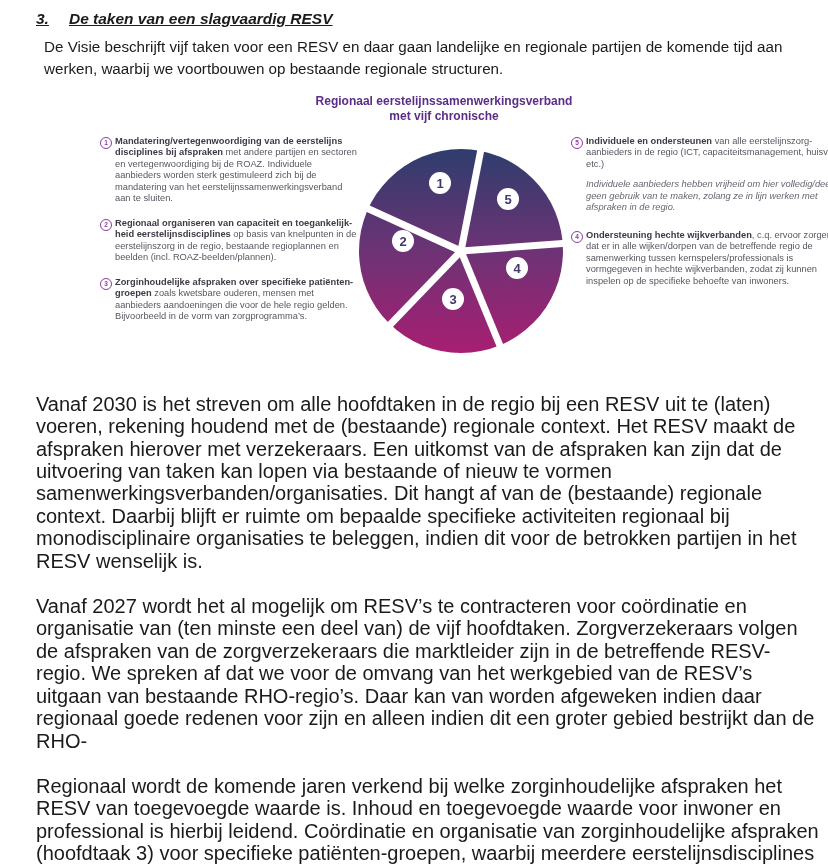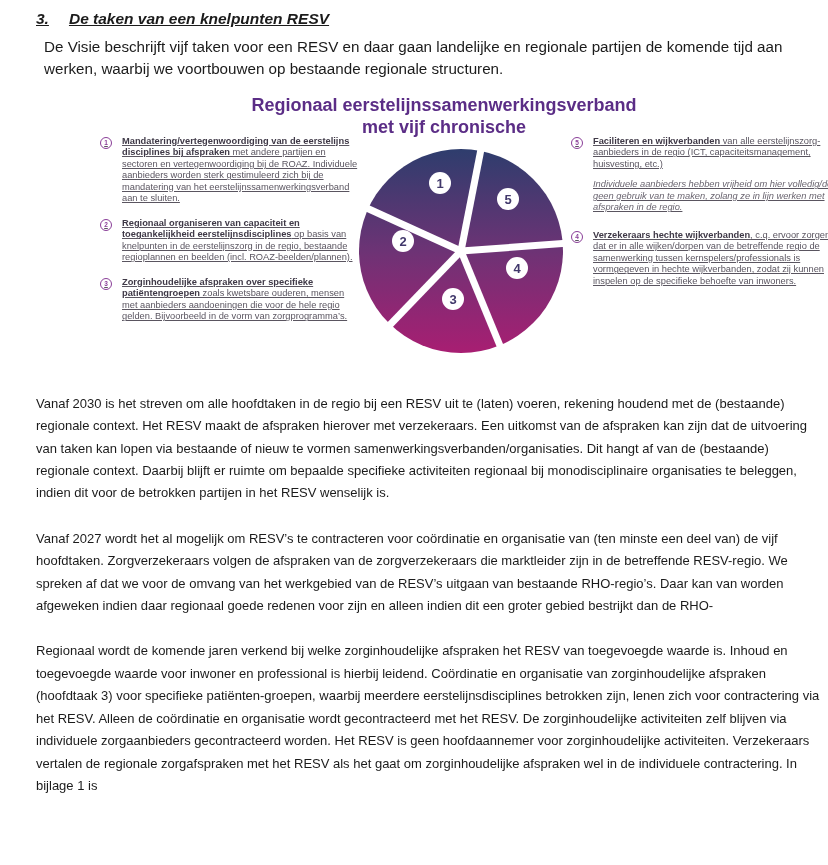--- a/index.html
+++ b/index.html
@@ -15,52 +15,52 @@
   .heading{font-size:15.5px;font-weight:bold;font-style:italic;margin:0 0 6px 0;}
   .heading .h-num{text-decoration:underline;margin-right:20px;}
   .heading .h-title{text-decoration:underline;}
 
   .intro{font-size:15.2px;line-height:22.4px;margin:8px;max-width:786px;}
 
   
   .figure{position:relative;height:290px;margin-top:8px;}
   .fig-title{
     position:absolute;top:5px;left:0;right:0;text-align:center;padding-left:32px;
-    font-size:18px;font-weight:bold;line-height:1.25;color:#5b2d86;
+    font-size:12px;font-weight:bold;line-height:1.25;color:#5b2d86;
   }
   .fig-col{position:absolute;font-size:9.3px;line-height:11.5px;color:#5a5560;}
   .fig-col-left{left:64px;top:47px;width:259px;}
   .fig-col-right{left:535px;top:47px;width:287px;}
-  .fig-item{display:flex;gap:10px;margin-bottom:13px;text-decoration:underline;}
+  .fig-item{display:flex;gap:3px;margin-bottom:13px;}
   .marker{
     flex:0 0 auto;width:10px;height:10px;margin-top:1px;
     border:1px solid #8a3e98;border-radius:50%;
     color:#8a3e98;font-size:6.5px;font-weight:bold;
     display:flex;align-items:center;justify-content:center;
   }
   .fig-text{margin:0;}
   .fig-text b{color:#3f3947;}
   .fig-note{margin:9px 0 0 0;font-style:italic;color:#6a6570;}
 
   .pie-wrap{position:absolute;left:320px;top:50px;width:210px;height:220px;}
   .pie-wrap svg{display:block;width:100%;height:100%;}
   .pie-num{font-size:13px;font-weight:bold;fill:#41386b;text-anchor:middle;
     font-family:"Liberation Sans","DejaVu Sans",sans-serif;}
 
   
   .bodytext{margin-top:14px;}
-  .bodytext p{font-size:13px;line-height:22.4px;margin:0 0 23px 0;max-width:786px;}
+  .bodytext p{font-size:20px;line-height:22.4px;margin:0 0 23px 0;max-width:786px;}
 </style>
 </head>
 <body>
 
 <div class="page">
 
   <h3 class="heading">
-    <span class="h-num">3.</span><span class="h-title">De taken van een knelpunten RESV</span>
+    <span class="h-num">3.</span><span class="h-title">De taken van een slagvaardig RESV</span>
   </h3>
 
   <p class="intro">De Visie beschrijft vijf taken voor een RESV en daar gaan landelijke en regionale partijen de komende tijd aan werken, waarbij we voortbouwen op bestaande regionale structuren.</p>
 
   <div class="figure">
 
     <div class="fig-title">
       <span>Regionaal eerstelijnssamenwerkingsverband</span><br>
       <span>met vijf chronische</span>
     </div>
@@ -109,27 +109,27 @@
           <circle cx="97" cy="160" r="11" fill="#ffffff"></circle>
           <text class="pie-num" x="97" y="164.5">3</text>
         </g>
       </svg>
     </div>
 
     <div class="fig-col fig-col-right">
       <div class="fig-item" style="margin-bottom:10px;">
         <span class="marker">5</span>
         <div>
-          <p class="fig-text"><b>Faciliteren en wijkverbanden</b><span> van alle eerstelijnszorg-aanbieders in de regio (ICT, capaciteitsmanagement, huisvesting, etc.)</span></p>
+          <p class="fig-text"><b>Individuele en ondersteunen</b><span> van alle eerstelijnszorg-aanbieders in de regio (ICT, capaciteitsmanagement, huisvesting, etc.)</span></p>
           <p class="fig-note">Individuele aanbieders hebben vrijheid om hier volledig/deels/-geen gebruik van te maken, zolang ze in lijn werken met afspraken in de regio.</p>
         </div>
       </div>
       <div class="fig-item" style="margin-top:16px;max-width:262px;">
         <span class="marker">4</span>
-        <p class="fig-text"><b>Verzekeraars hechte wijkverbanden</b><span>, c.q. ervoor zorgen dat er in alle wijken/dorpen van de betreffende regio de samenwerking tussen kernspelers/professionals is vormgegeven in hechte wijkverbanden, zodat zij kunnen inspelen op de specifieke behoefte van inwoners.</span></p>
+        <p class="fig-text"><b>Ondersteuning hechte wijkverbanden</b><span>, c.q. ervoor zorgen dat er in alle wijken/dorpen van de betreffende regio de samenwerking tussen kernspelers/professionals is vormgegeven in hechte wijkverbanden, zodat zij kunnen inspelen op de specifieke behoefte van inwoners.</span></p>
       </div>
     </div>
 
   </div>
 
   <div class="bodytext">
     <p>Vanaf 2030 is het streven om alle hoofdtaken in de regio bij een RESV uit te (laten) voeren, rekening houdend met de (bestaande) regionale context. Het RESV maakt de afspraken hierover met verzekeraars. Een uitkomst van de afspraken kan zijn dat de uitvoering van taken kan lopen via bestaande of nieuw te vormen samenwerkingsverbanden/organisaties. Dit hangt af van de (bestaande) regionale context. Daarbij blijft er ruimte om bepaalde specifieke activiteiten regionaal bij monodisciplinaire organisaties te beleggen, indien dit voor de betrokken partijen in het RESV wenselijk is.</p>
     <p>Vanaf 2027 wordt het al mogelijk om RESV’s te contracteren voor coördinatie en organisatie van (ten minste een deel van) de vijf hoofdtaken. Zorgverzekeraars volgen de afspraken van de zorgverzekeraars die marktleider zijn in de betreffende RESV-regio. We spreken af dat we voor de omvang van het werkgebied van de RESV’s uitgaan van bestaande RHO-regio’s. Daar kan van worden afgeweken indien daar regionaal goede redenen voor zijn en alleen indien dit een groter gebied bestrijkt dan de RHO-</p>
     <p>Regionaal wordt de komende jaren verkend bij welke zorginhoudelijke afspraken het RESV van toegevoegde waarde is. Inhoud en toegevoegde waarde voor inwoner en professional is hierbij leidend. Coördinatie en organisatie van zorginhoudelijke afspraken (hoofdtaak 3) voor specifieke patiënten-groepen, waarbij meerdere eerstelijnsdisciplines betrokken zijn, lenen zich voor contractering via het RESV. Alleen de coördinatie en organisatie wordt gecontracteerd met het RESV. De zorginhoudelijke activiteiten zelf blijven via individuele zorgaanbieders gecontracteerd worden. Het RESV is geen hoofdaannemer voor zorginhoudelijke activiteiten. Verzekeraars vertalen de regionale zorgafspraken met het RESV als het gaat om zorginhoudelijke afspraken wel in de individuele contractering. In bijlage 1 is</p>
   </div>

